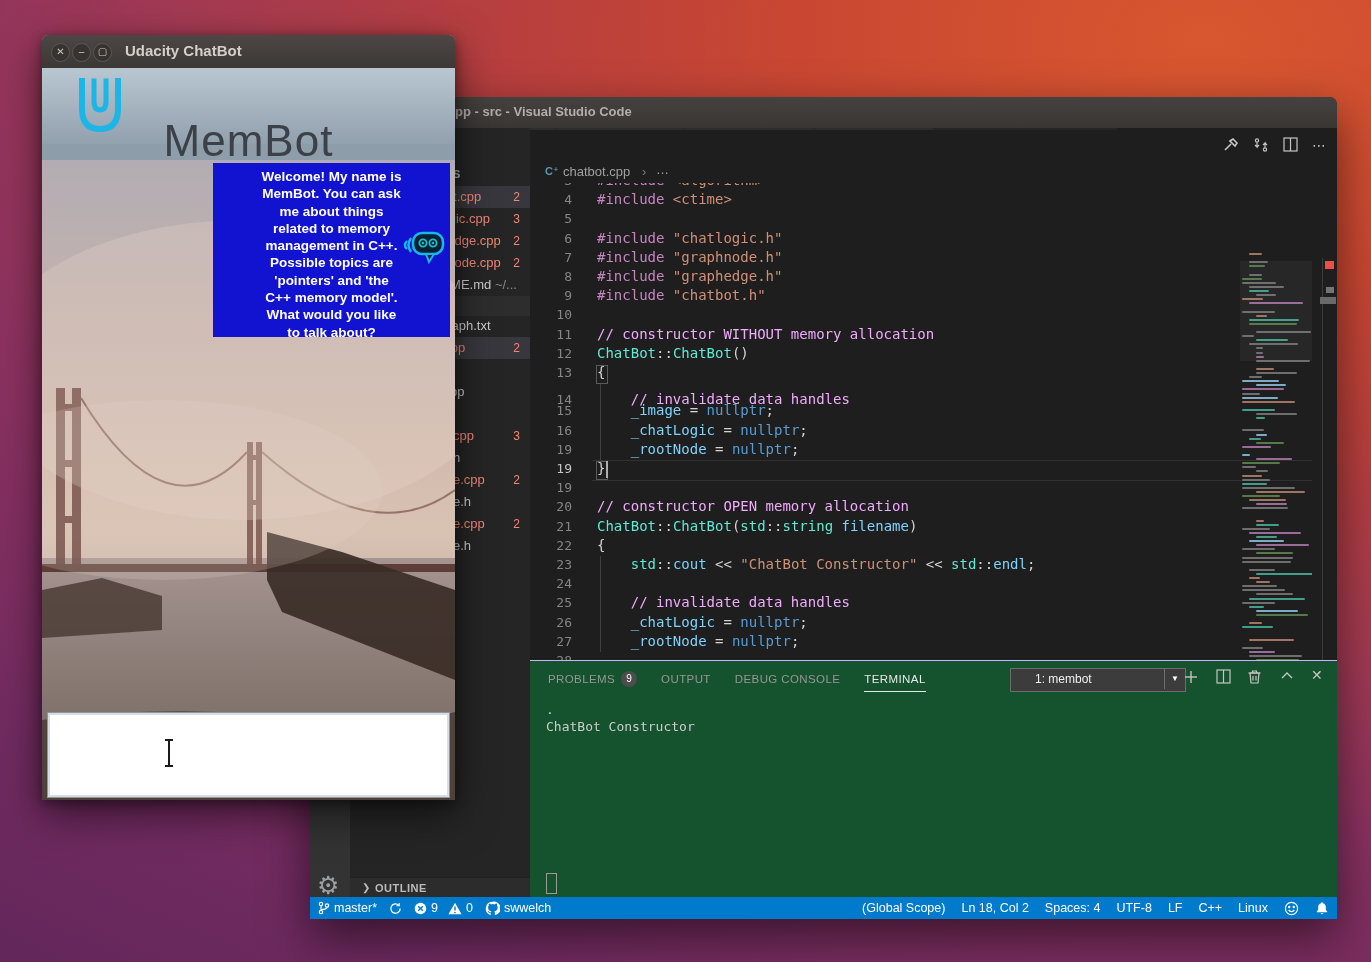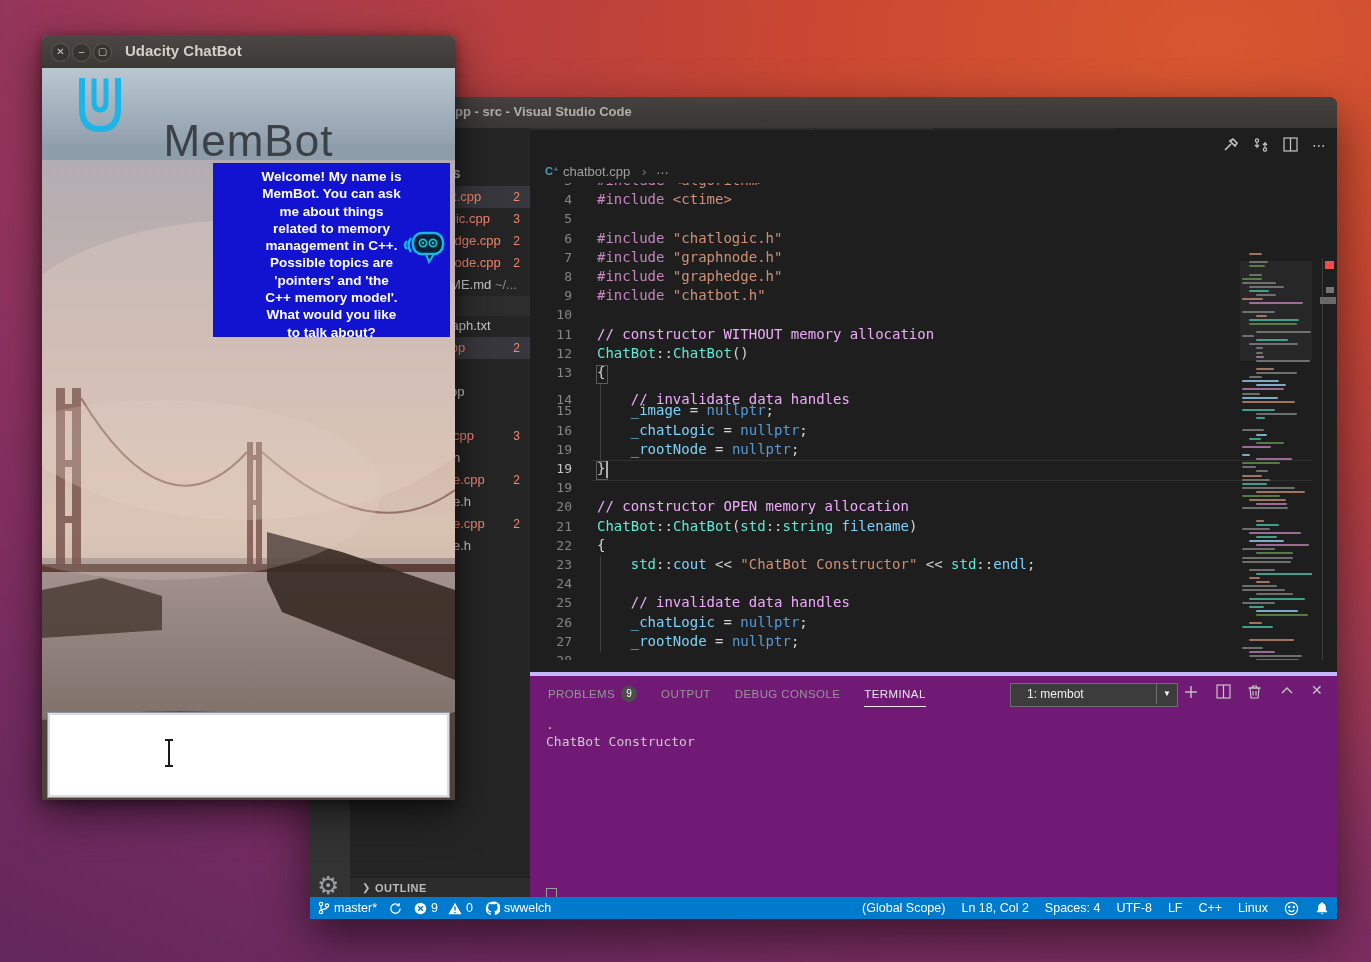--- a/index.html
+++ b/index.html
@@ -55,30 +55,30 @@
   .curline{left:62px;top:277px;width:720px;height:19px;border-top:1px solid #303030;border-bottom:1px solid #303030;}
   .brk{width:10px;height:17px;border:1px solid #5a5a5a;left:66px;}
   .cursor{left:76px;top:278px;width:2px;height:17px;background:#aeafad;}
   .iguide{width:1px;background:#404040;left:70px;}
   #minimap{left:710px;top:64px;width:72px;height:480px;overflow:hidden;}
   .mm-bar{position:absolute;height:2px;border-radius:1px;opacity:.75;}
   #mm-viewport{left:710px;top:78px;width:72px;height:100px;background:rgba(255,255,255,.045);}
   #ruler-line{left:792px;top:75px;width:1px;height:470px;background:#3c3c3c;}
   .mk{position:absolute;}
   
-  #panel{left:220px;top:575px;width:807px;height:237px;background:#701a75;border-top:4px solid #c4b5fd;
+  #panel{left:220px;top:563px;width:807px;height:237px;background:#14532d;border-top:1px solid #c4b5fd;
     font-family:"Liberation Sans",sans-serif;}
   #panel-tabs{position:absolute;left:18px;top:0;height:36px;display:flex;align-items:center;gap:24px;}
   .ptab{font-size:11.5px;letter-spacing:.4px;color:#969696;height:36px;line-height:36px;position:relative;white-space:nowrap;}
   .ptab.active{color:#e7e7e7;}
   .ptab.active::after{content:"";position:absolute;left:0;right:0;bottom:5px;height:1px;background:#e7e7e7;}
   .pbadge{display:inline-block;margin-left:6px;width:16px;height:16px;line-height:16px;border-radius:50%;
     background:#4d4d4d;color:#fff;font-size:10px;text-align:center;letter-spacing:0;vertical-align:1px;}
   #term-select{left:480px;top:7px;width:150px;height:22px;background:#3c3c3c;border:1px solid #6e6e6e;color:#f0f0f0;
-    font-size:12px;line-height:20px;padding-left:16px;}
+    font-size:12px;line-height:20px;padding-left:24px;}
   #term-select .arrow{position:absolute;right:0;top:0;width:20px;height:20px;border-left:1px solid #6e6e6e;
     text-align:center;font-size:8px;line-height:20px;color:#fff;}
   .pan-act{position:absolute;top:8px;}
   #term-out{left:16px;top:40px;font-family:"DejaVu Sans Mono","Liberation Mono",monospace;font-size:13px;
     line-height:17px;color:#cccccc;white-space:pre-line;}
   #term-cursor{left:16px;top:212px;width:9px;height:19px;border:1px solid #9a9a9a;}
   
   #statusbar{left:0;top:800px;width:1027px;height:22px;background:#007acc;color:#ffffff;font-size:12.5px;}
   #sb-left{position:absolute;left:8px;top:0;height:22px;display:flex;align-items:center;gap:12px;}
   #sb-right{position:absolute;right:8px;top:0;height:22px;display:flex;align-items:center;gap:16px;}

